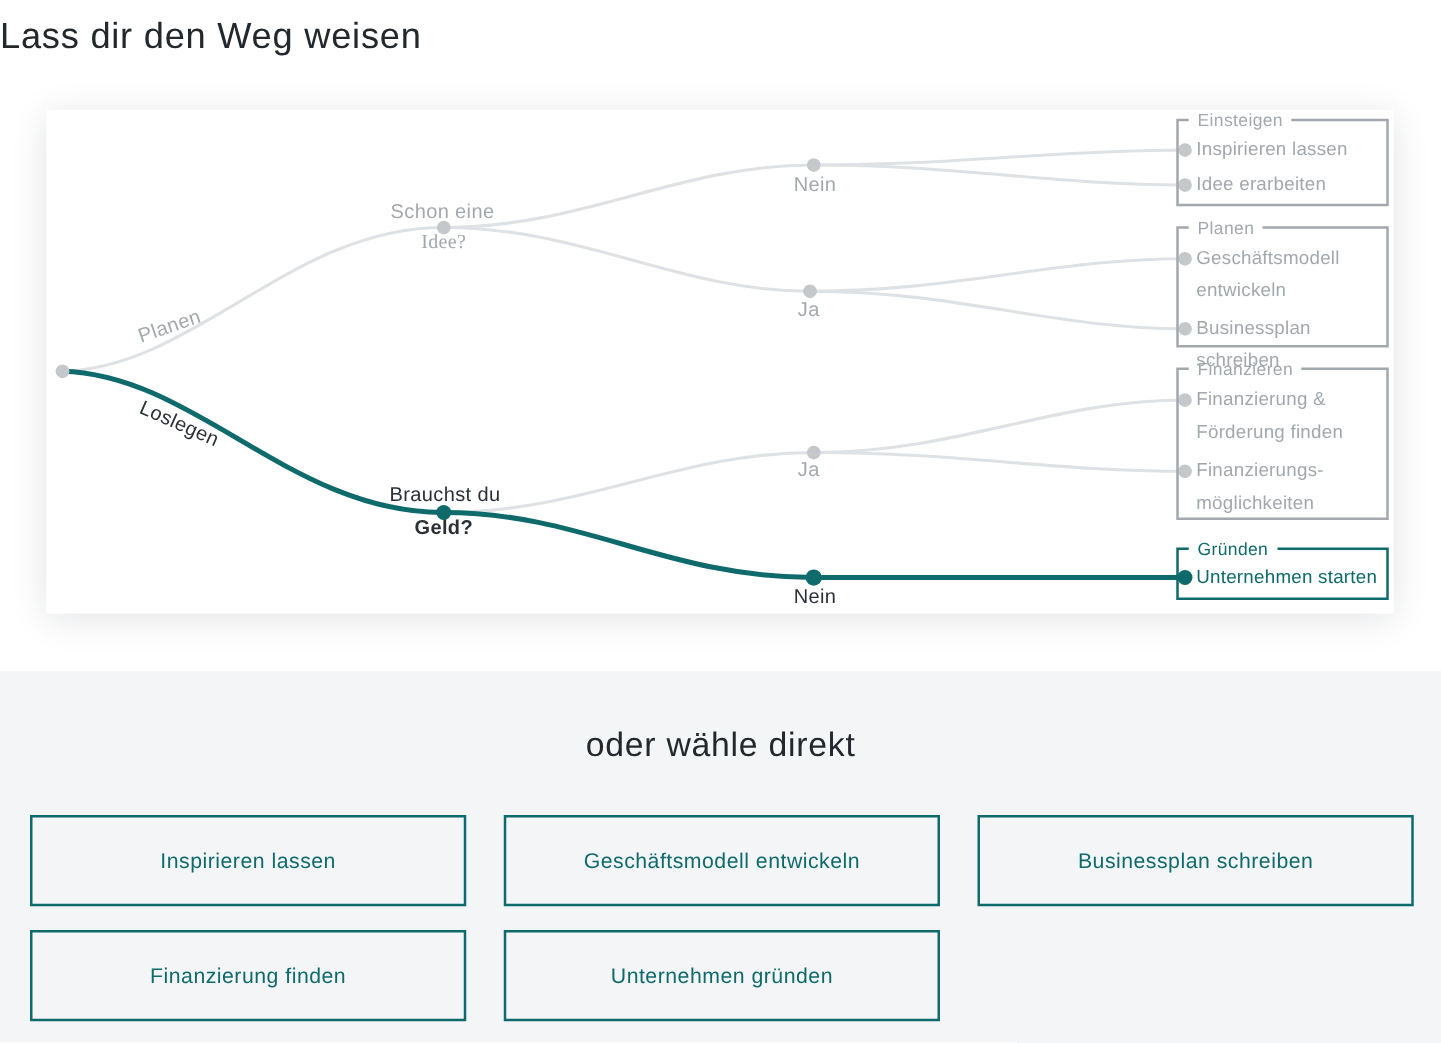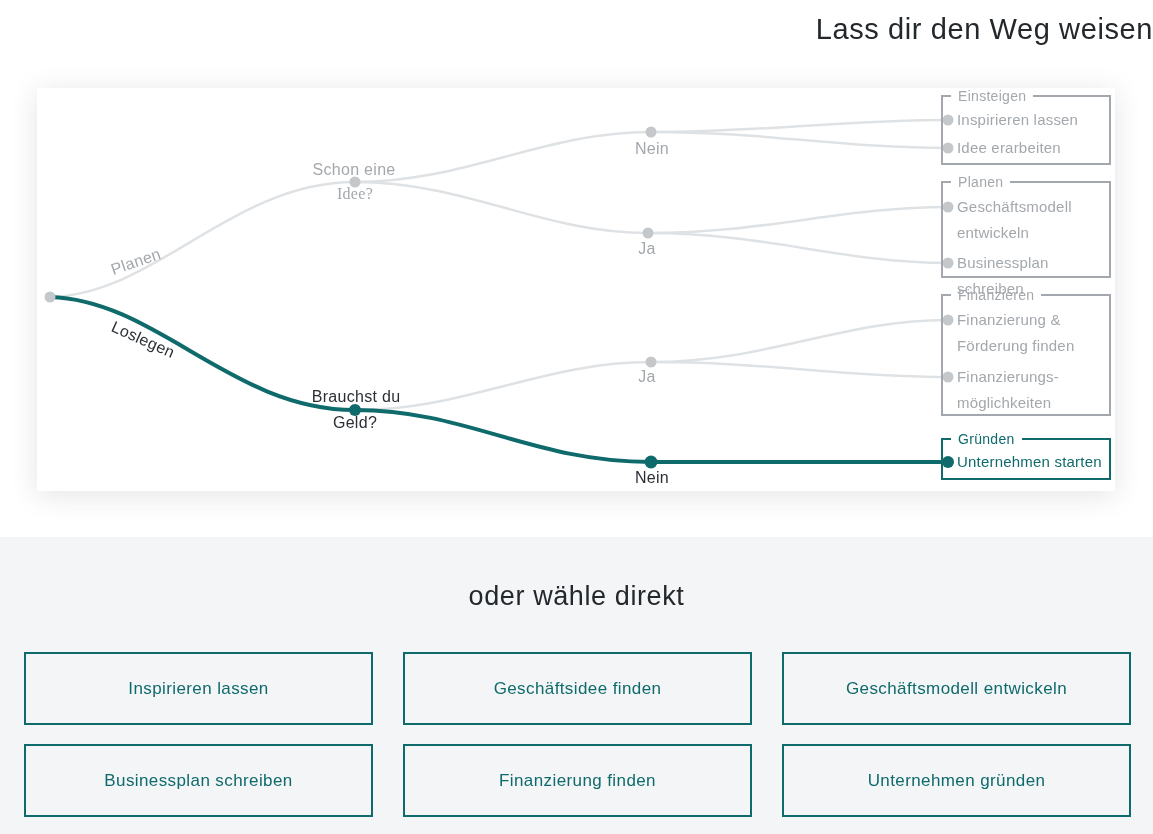--- a/index.html
+++ b/index.html
@@ -5,21 +5,21 @@
   :root{
     --teal:#0f6a6c; --gray-line:#dfe2e5; --gray-border:#a3a8ae;
     --gray-text:#a3a8ad; --gray-dot:#c4c8cb; --dark-text:#2b3036;
     --section-bg:#f4f5f7; --card-bg:#ffffff;
   }
   *{margin:0;padding:0;box-sizing:border-box;}
   html,body{background:#fff;}
   body{font-family:"Liberation Sans","DejaVu Sans",sans-serif;}
   .page{position:relative;width:1153px;height:834px;background:#fff;overflow:hidden;}
 
-  .page-title{position:absolute;left:0;right:0;top:13px;text-align:right;
+  .page-title{position:absolute;left:0;right:0;top:13px;text-align:left;
     font-size:29px;font-weight:500;color:#23282d;letter-spacing:.6px;}
 
   .card{position:absolute;left:37px;top:88px;width:1078px;height:403px;
     background:var(--card-bg);box-shadow:0 4px 26px rgba(40,50,60,.13);}
 
   .card svg{position:absolute;left:0;top:0;}
   .edge{fill:none;stroke:var(--gray-line);stroke-width:2.5;}
   .edge.active{stroke:var(--teal);stroke-width:4;}
   .dot{fill:var(--gray-dot);}
   .dot.active{fill:var(--teal);}
@@ -94,21 +94,21 @@
 
     <span class="lbl branch rot-planen" style="left:99px;top:174px;">Planen</span>
     <span class="lbl branch dark rot-loslegen" style="left:106px;top:252px;">Loslegen</span>
 
     <span class="lbl" style="left:317px;top:82px;">Schon eine</span>
     <span class="lbl" style="left:318px;top:106px;font-family:Liberation Serif, serif;">Idee?</span>
     <span class="lbl" style="left:615px;top:61px;">Nein</span>
     <span class="lbl" style="left:610px;top:161px;">Ja</span>
 
     <span class="lbl dark" style="left:319px;top:309px;">Brauchst du</span>
-    <span class="lbl dark" style="left:318px;top:335px;">Geld?</span>
+    <span class="lbl dark" style="left:318px;top:335px;font-weight:bold;">Geld?</span>
     <span class="lbl" style="left:610px;top:289px;">Ja</span>
     <span class="lbl dark" style="left:615px;top:390px;">Nein</span>
 
     <div class="group" style="left:904px;top:7px;height:70px;">
       <span class="group-title">Einsteigen</span>
     </div>
     <div class="group" style="left:904px;top:93px;height:97px;">
       <span class="group-title">Planen</span>
     </div>
     <div class="group" style="left:904px;top:206px;height:122px;">
@@ -127,21 +127,20 @@
 Förderung finden</span>
     <span class="box-item" style="top:276px;">Finanzierungs-
 möglichkeiten</span>
     <span class="box-item active" style="top:361px;">Unternehmen starten</span>
   </div>
 
   <div class="bottom-section">
     <h2 class="section-title">oder wähle direkt</h2>
     <div class="button-grid">
       <button class="choice-btn">Inspirieren lassen</button>
-      <button class="choice-btn">Geschäftsidee finden</button>
       <button class="choice-btn">Geschäftsmodell entwickeln</button>
       <button class="choice-btn">Businessplan schreiben</button>
       <button class="choice-btn">Finanzierung finden</button>
       <button class="choice-btn">Unternehmen gründen</button>
     </div>
   </div>
 
 </div>
 
 </body></html>

